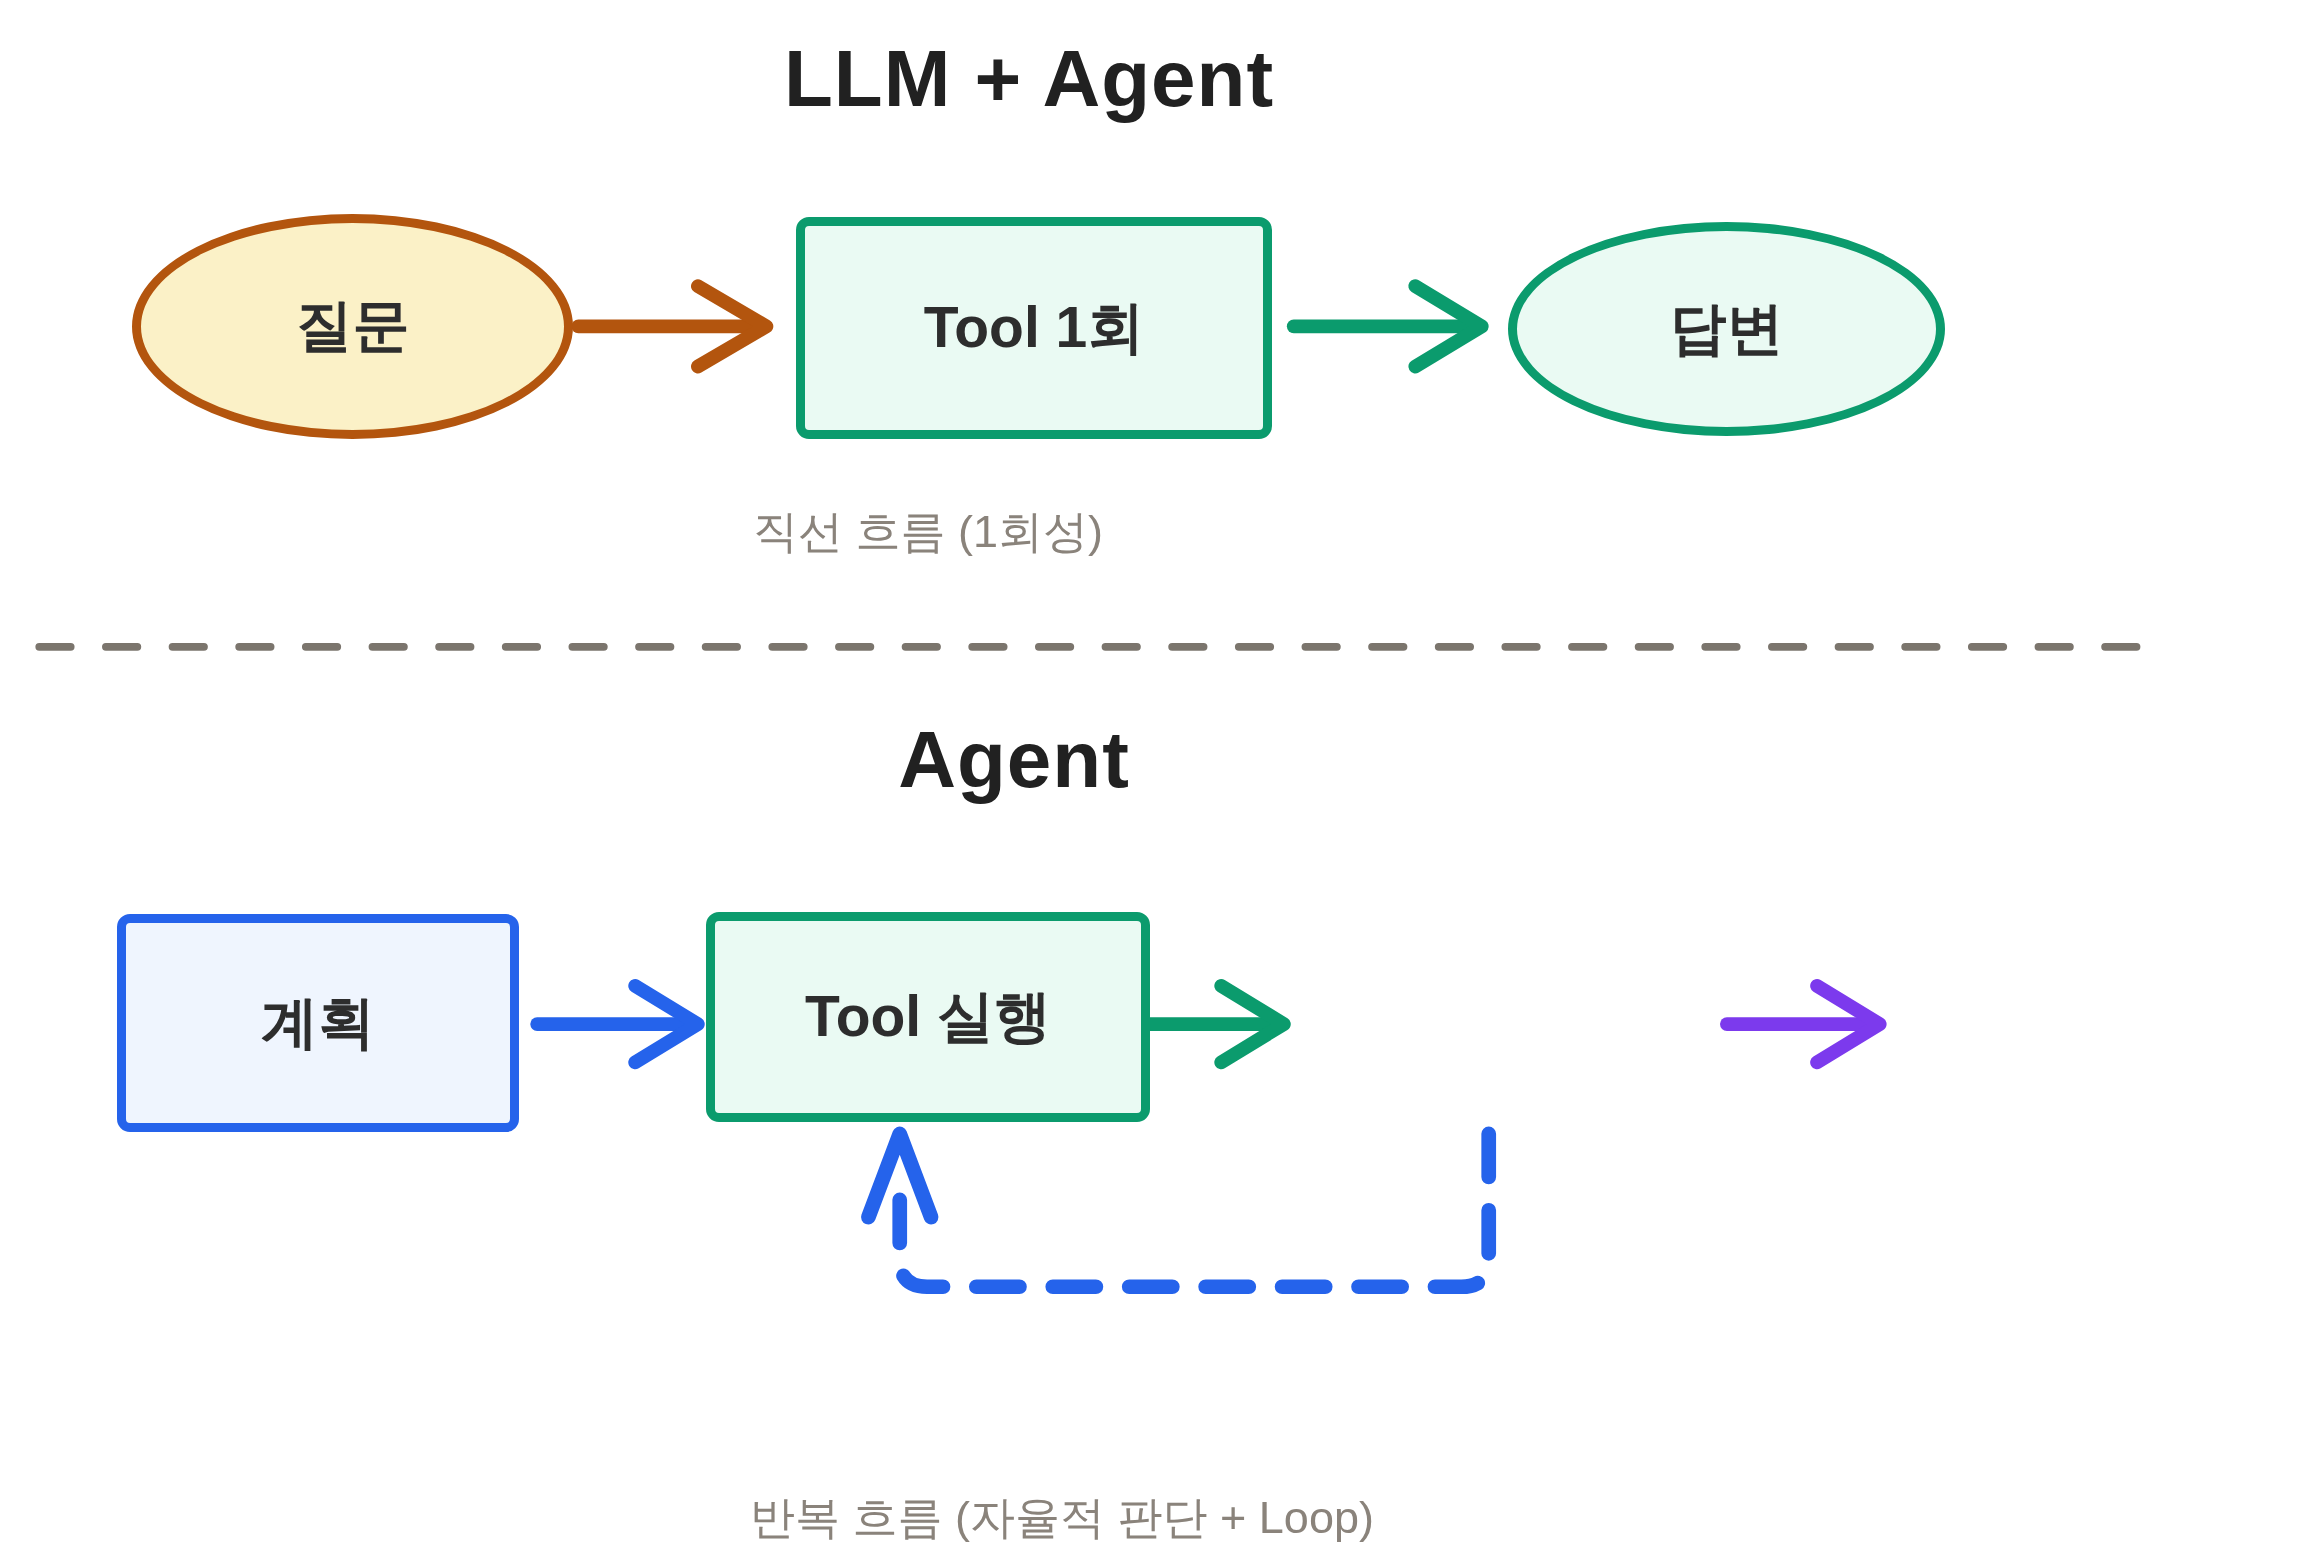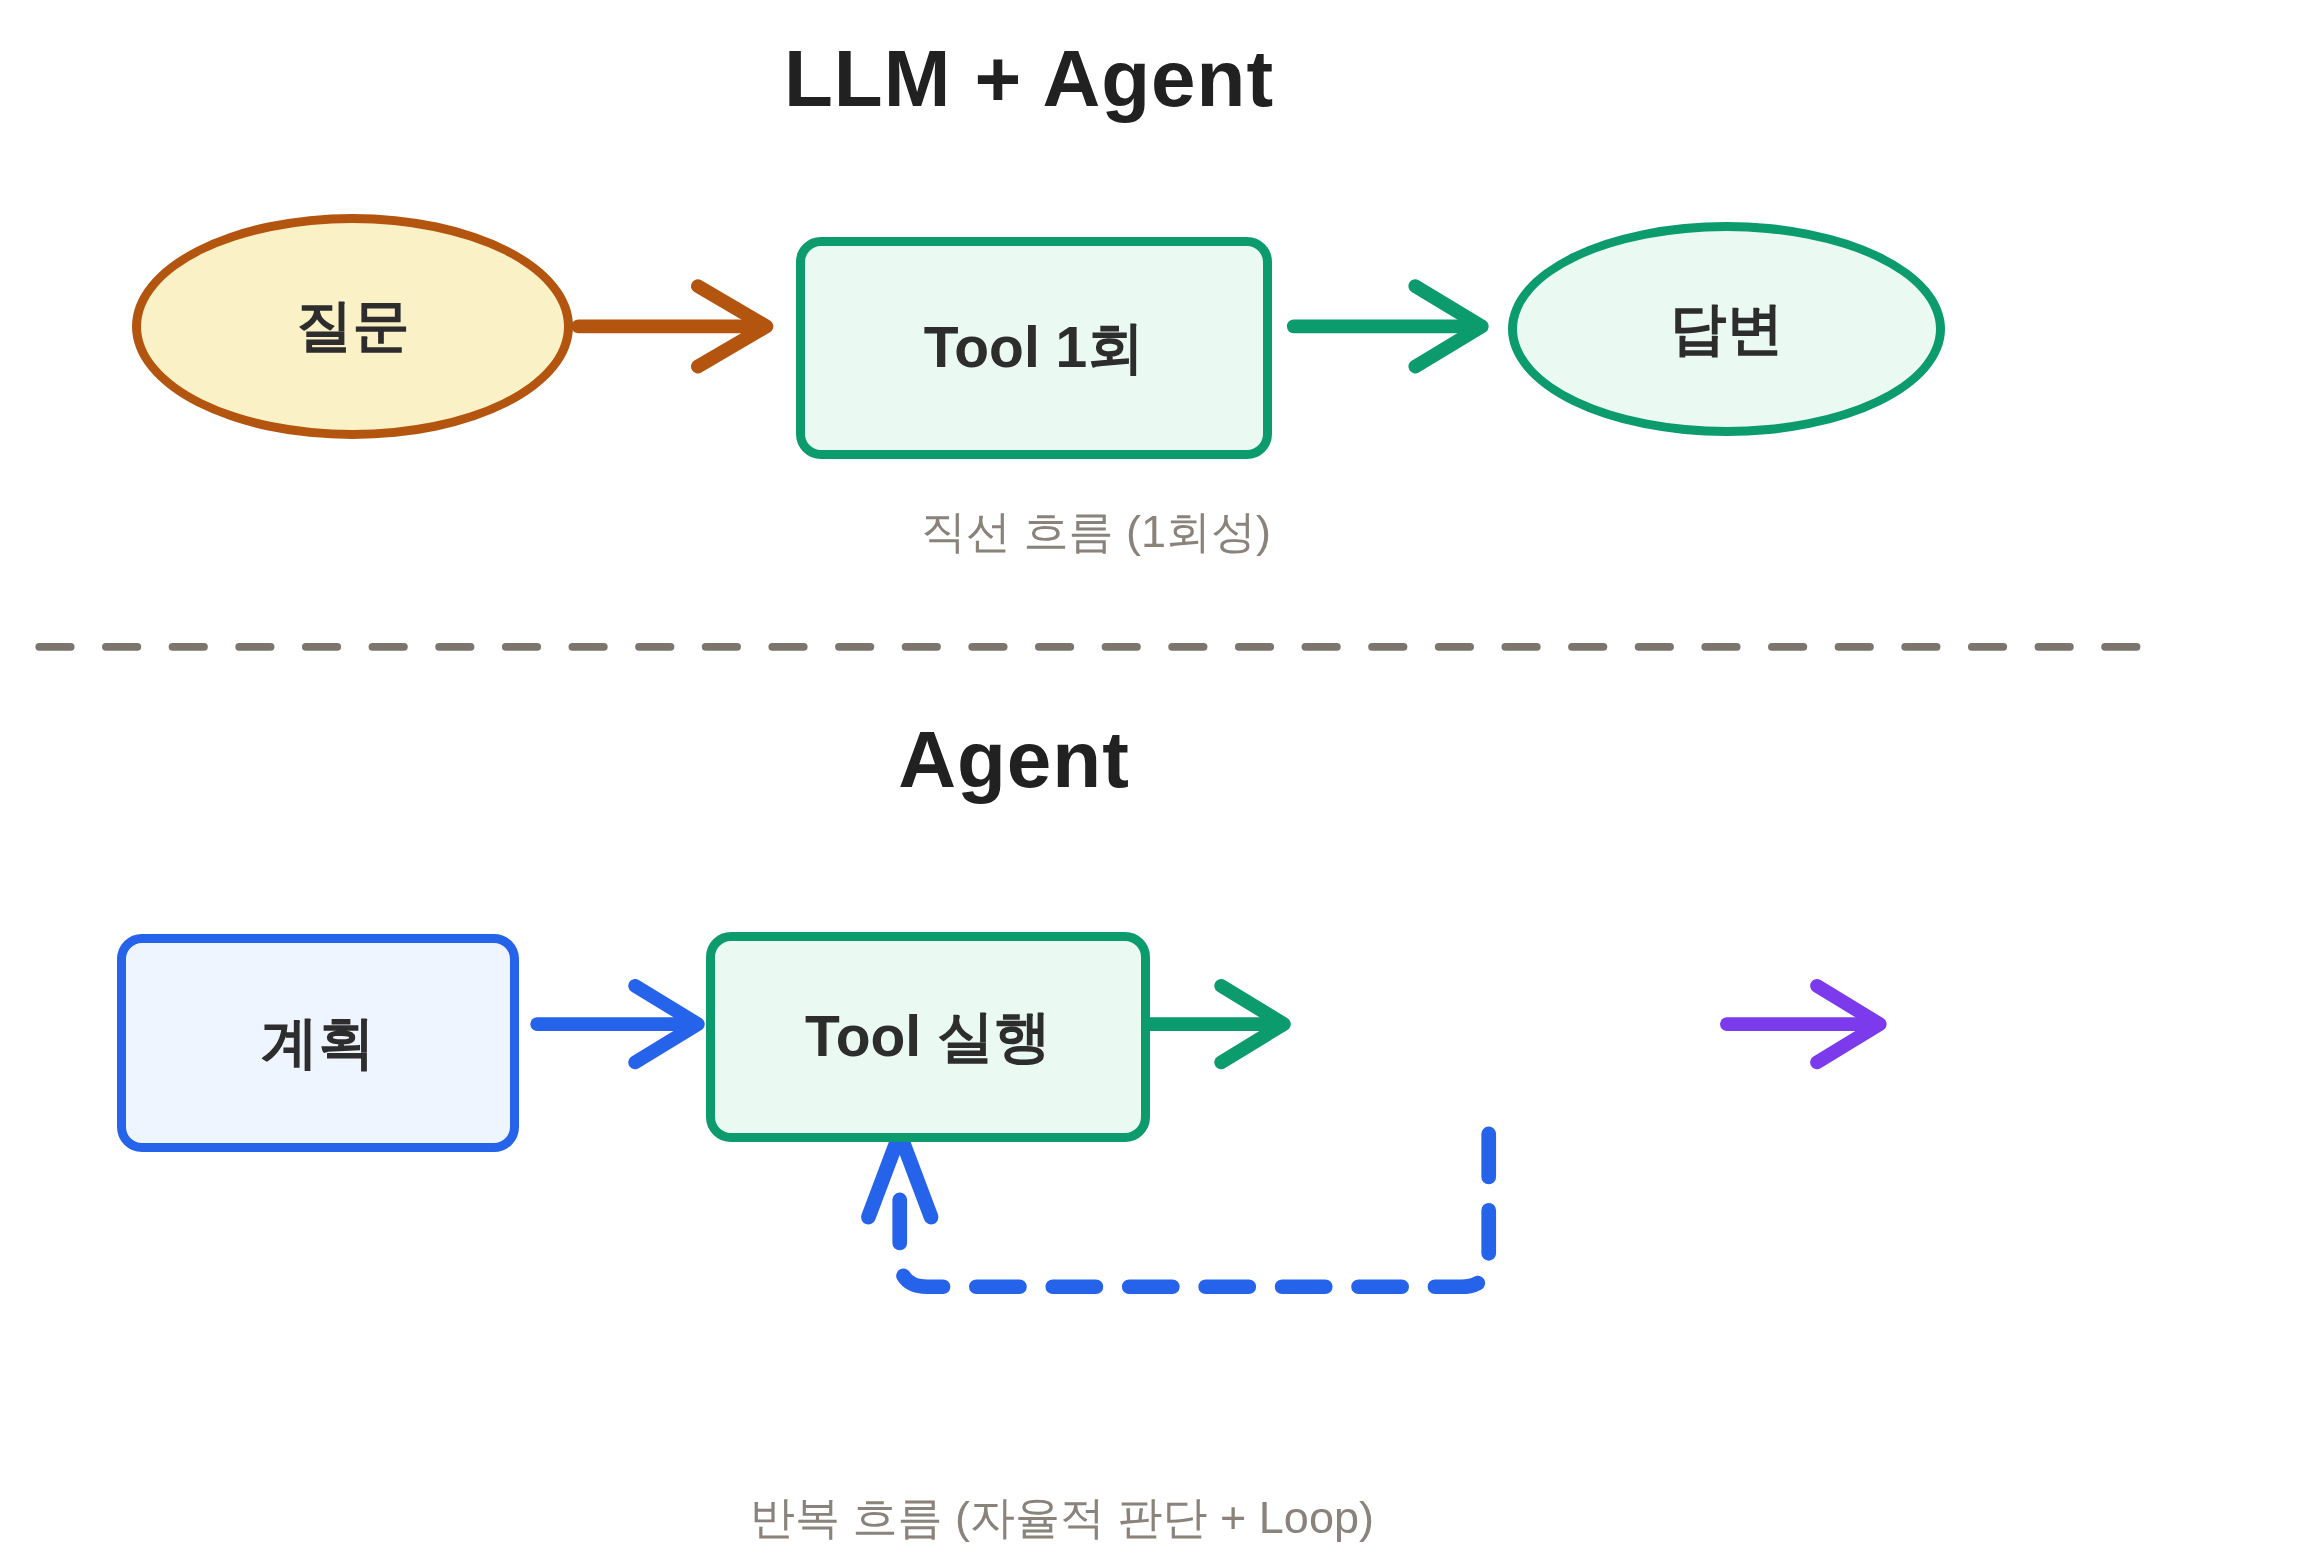--- a/index.html
+++ b/index.html
@@ -23,21 +23,21 @@
     display: flex;
     align-items: center;
     justify-content: center;
     font-size: 57px;
     font-weight: 600;
     color: #2d2d2d;
     box-sizing: border-box;
     text-align: center;
   }
   .ellipse { border-radius: 50%; }
-  .roundbox { border-radius: 25px; margin-top: 20px; }
+  .roundbox { border-radius: 13px; }
   .n-question { border: 9.8px solid #b3550e; background: #fbf1c7; }
   .n-green    { border: 9.8px solid #0b9b6d; background: #eafaf3; }
   .n-blue     { border: 9.8px solid #2563eb; background: #eff5fe; }
   .n-purple   { border: 9.8px solid #7c3aed; background: #f3f0fb; }
   .caption {
     text-align: center;
     font-size: 45px;
     color: #8a837b;
     font-weight: 500;
   }
@@ -94,21 +94,21 @@
   </div>
 
   <div class="abs node roundbox n-green" style="left:796px; top:217px; width:476px; height:222px;">
     <span>Tool 1회</span>
   </div>
 
   <div class="abs node ellipse n-green" style="left:1508px; top:222px; width:437px; height:214px;">
     <span>답변</span>
   </div>
 
-  <div class="abs caption" style="left:585px; top:502px; width:686px;text-align:right;">직선 흐름 (1회성)</div>
+  <div class="abs caption" style="left:585px; top:502px; width:686px;">직선 흐름 (1회성)</div>
 
   <div class="abs title" style="left:622px; top:714px; width:784px;">Agent</div>
 
   <div class="abs node roundbox n-blue" style="left:117px; top:914px; width:402px; height:218px;">
     <span>계획</span>
   </div>
 
   <div class="abs node roundbox n-green" style="left:706px; top:912px; width:444px; height:210px;">
     <span>Tool 실행</span>
   </div>

